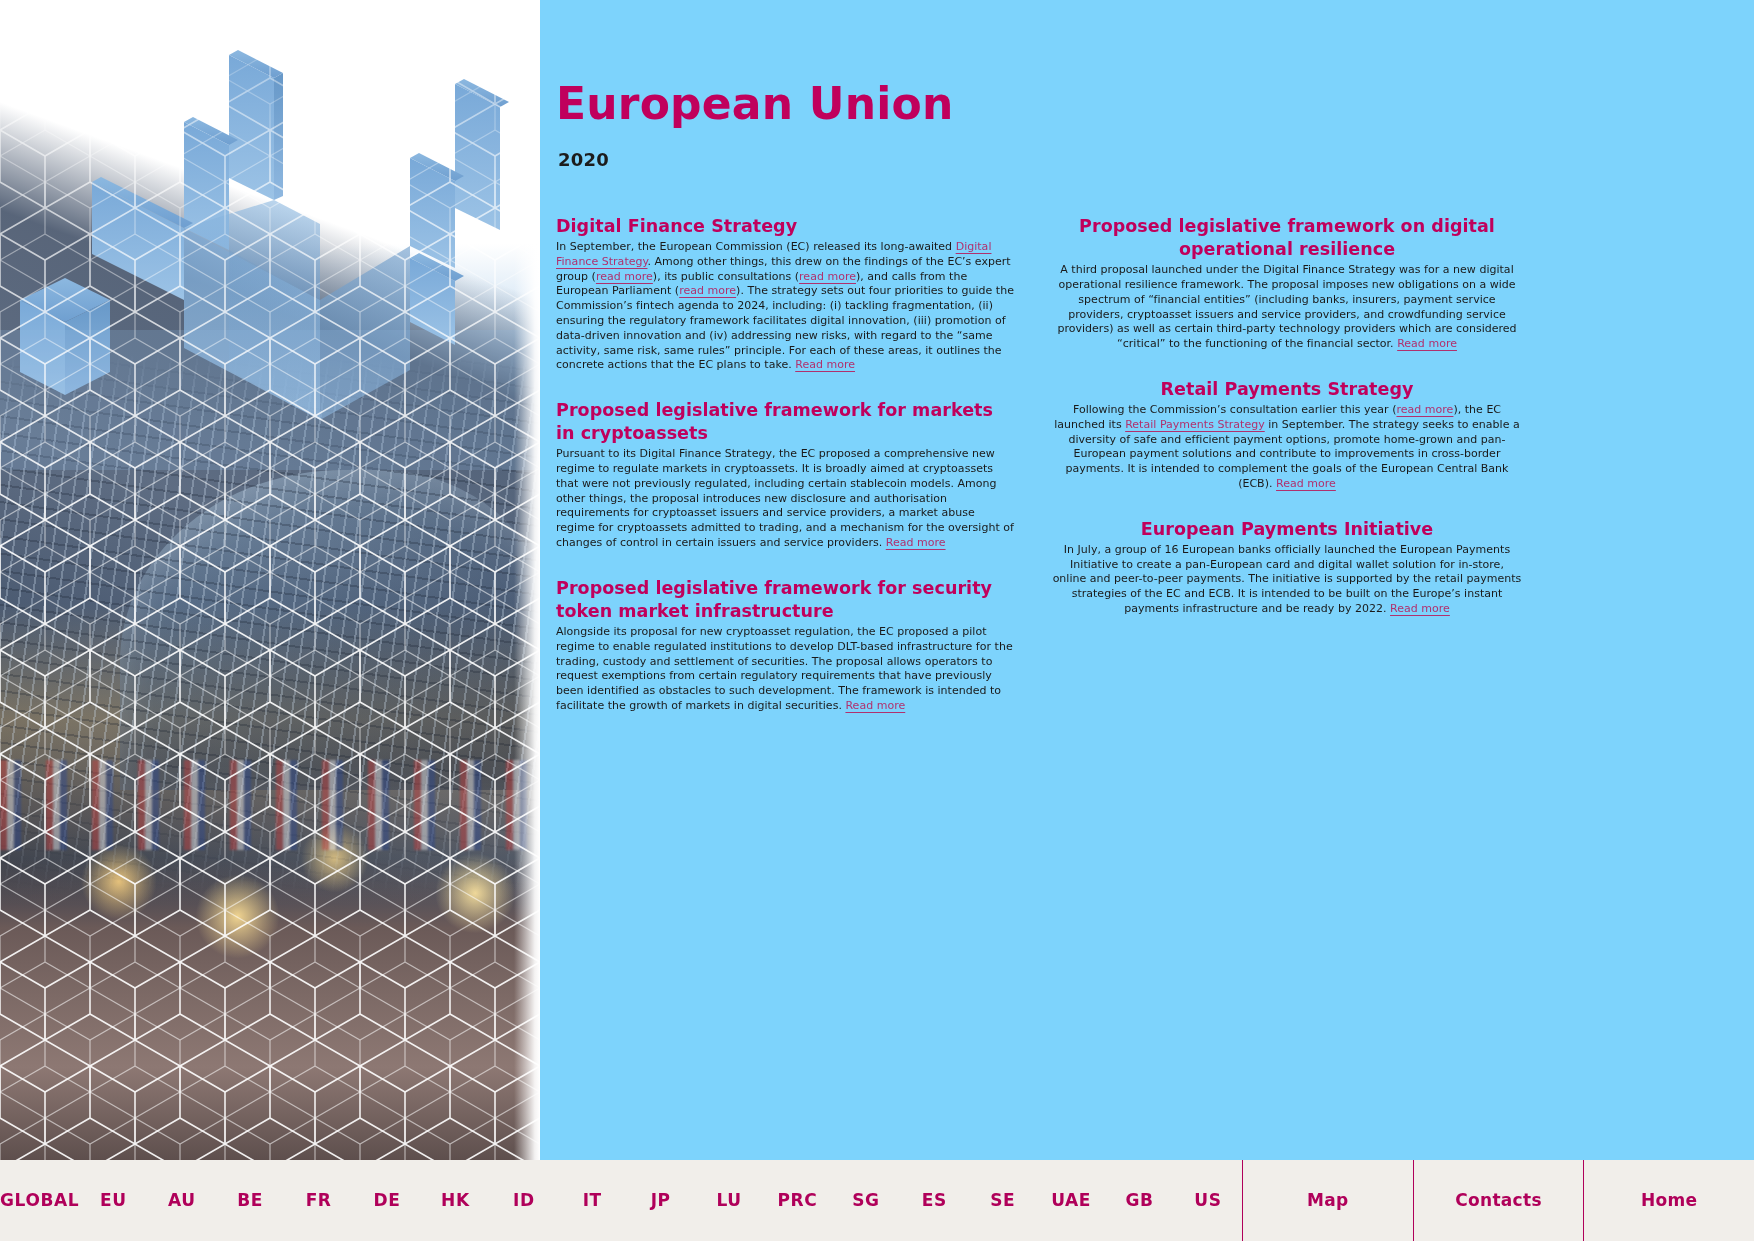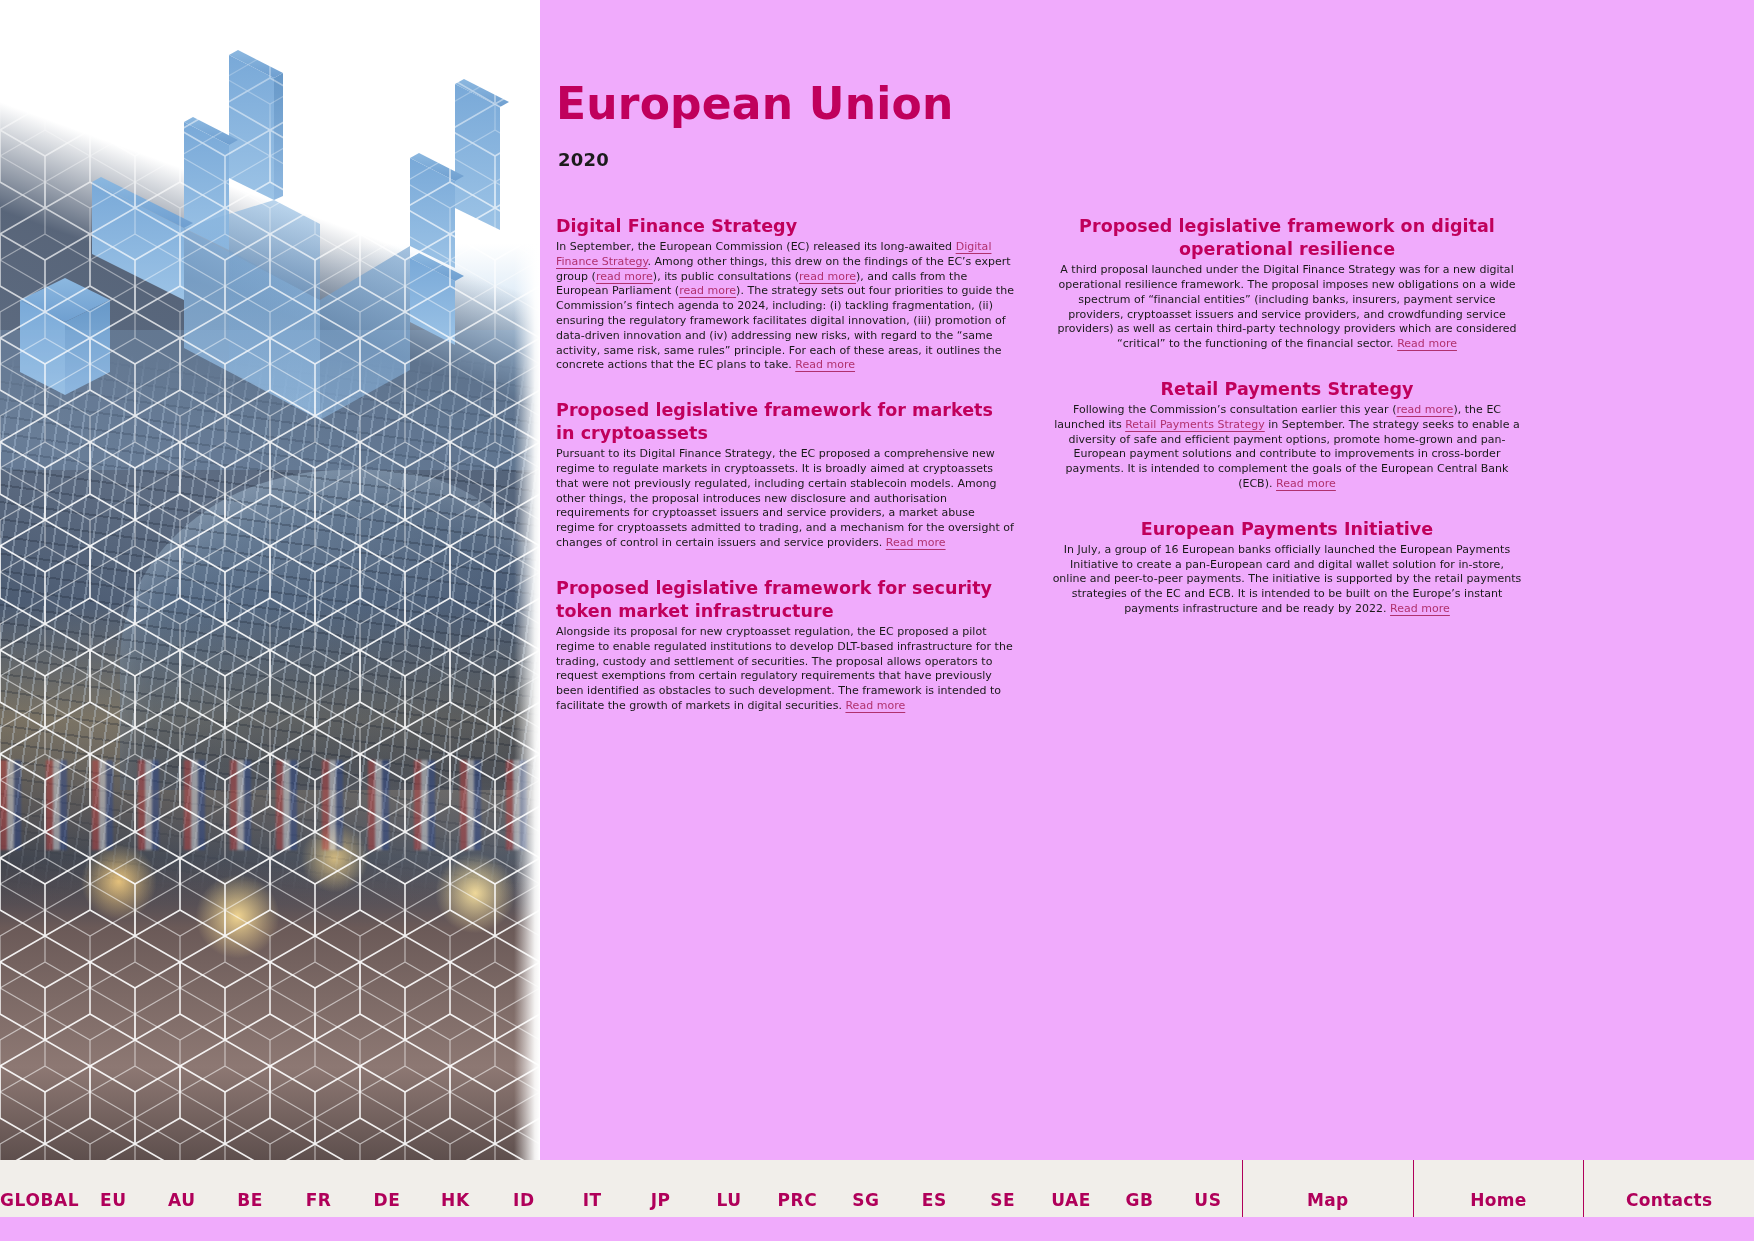--- a/index.html
+++ b/index.html
@@ -9,21 +9,21 @@
     height: 1241px;
     background: #ffffff;
     font-family: "DejaVu Sans", sans-serif;
     overflow: hidden;
     position: relative;
   }
 
   .page {
     position: absolute;
     inset: 0;
-    background: #f0abfc;
+    background: #7dd3fc;
     text-decoration: underline;
   }
 
   
   .hero {
     position: absolute;
     left: 0;
     top: 0;
     width: 540px;
     height: 1160px;
@@ -193,21 +193,21 @@
     text-decoration-thickness: 1px;
     cursor: pointer;
   }
 
   
   .nav {
     position: absolute;
     left: 0;
     top: 1160px;
     width: 1754px;
-    height: 57px;
+    height: 81px;
     background: #f1eeea;
     display: flex;
     align-items: center;
   }
 
   .nav-countries {
     display: flex;
     align-items: center;
     flex: 0 0 1242px;
     height: 100%;
@@ -403,18 +403,18 @@
       <div class="nav-item">PRC</div>
       <div class="nav-item">SG</div>
       <div class="nav-item">ES</div>
       <div class="nav-item">SE</div>
       <div class="nav-item">UAE</div>
       <div class="nav-item">GB</div>
       <div class="nav-item">US</div>
     </div>
     <div class="nav-links">
       <div class="nav-link">Map</div>
+      <div class="nav-link">Contacts</div>
       <div class="nav-link">Home</div>
-      <div class="nav-link">Contacts</div>
     </div>
   </div>
 
 </div>
 
 </body></html>

